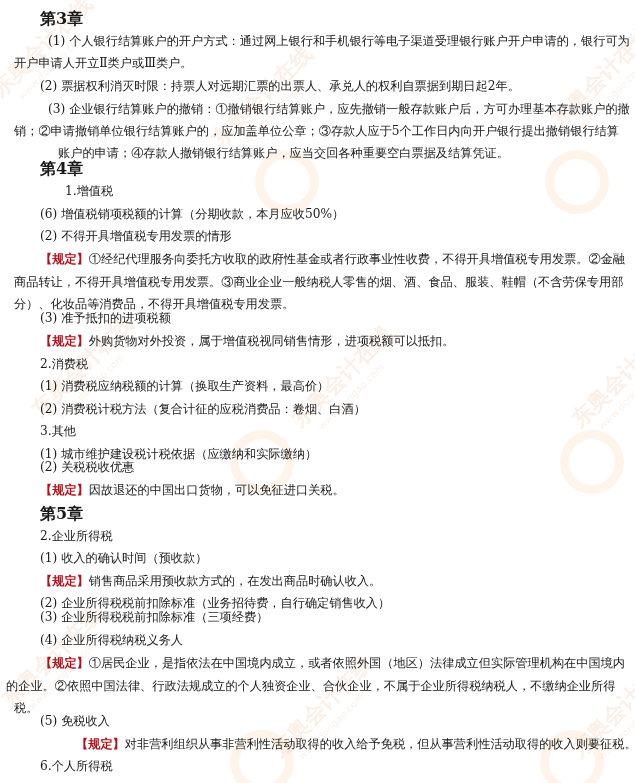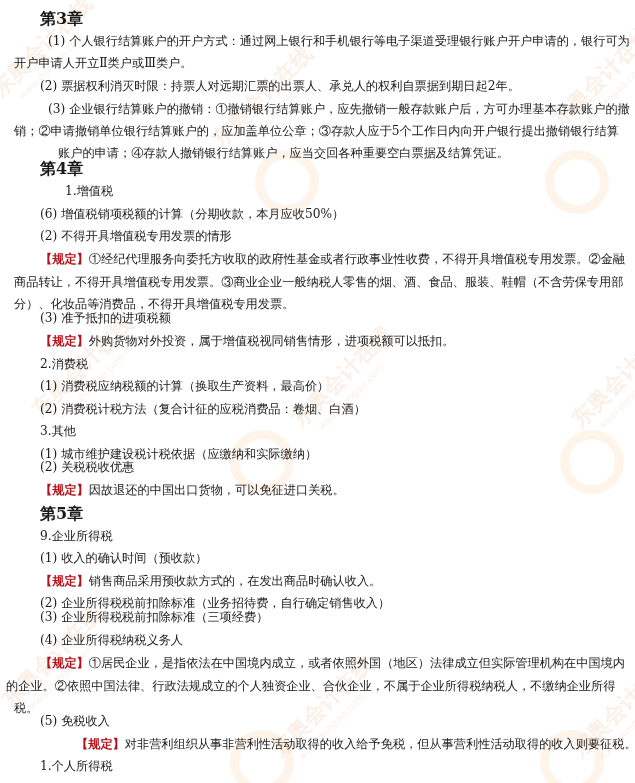--- a/index.html
+++ b/index.html
@@ -62,25 +62,25 @@
     <div class="line" style="left: 40px; top: 308px;"><span>(3) 准予抵扣的进项税额</span></div>
     <div class="line" style="left: 40px; top: 331px;"><span class="rule" style="color: rgb(179, 18, 27);">【规定】</span><span>外购货物对外投资，属于增值税视同销售情形，进项税额可以抵扣。</span></div>
     <div class="line" style="left: 40px; top: 354px;"><span>2.消费税</span></div>
     <div class="line" style="left: 40px; top: 376px;"><span>(1) 消费税应纳税额的计算（换取生产资料，最高价）</span></div>
     <div class="line" style="left: 40px; top: 399px;"><span>(2) 消费税计税方法（复合计征的应税消费品：卷烟、白酒）</span></div>
     <div class="line" style="left: 40px; top: 421px; text-align: center;"><span>3.其他</span></div>
     <div class="line" style="left: 40px; top: 444px;"><span>(1) 城市维护建设税计税依据（应缴纳和实际缴纳）</span></div>
     <div class="line" style="left: 40px; top: 457px;"><span>(2) 关税税收优惠</span></div>
     <div class="line" style="left: 40px; top: 480px;"><span class="rule" style="color: rgb(179, 18, 27);">【规定】</span><span>因故退还的中国出口货物，可以免征进口关税。</span></div>
     <div class="line heading" style="left: 40px; top: 503px;"><span>第5章</span></div>
-    <div class="line" style="left: 40px; top: 526px;"><span>9.企业所得税</span></div>
+    <div class="line" style="left: 40px; top: 526px;"><span>2.企业所得税</span></div>
     <div class="line" style="left: 40px; top: 548px;"><span>(1) 收入的确认时间（预收款）</span></div>
     <div class="line" style="left: 40px; top: 571px;"><span class="rule" style="color: rgb(179, 18, 27);">【规定】</span><span>销售商品采用预收款方式的，在发出商品时确认收入。</span></div>
     <div class="line" style="left: 40px; top: 593px;"><span>(2) 企业所得税税前扣除标准（业务招待费，自行确定销售收入）</span></div>
     <div class="line" style="left: 40px; top: 607px;"><span>(3) 企业所得税税前扣除标准（三项经费）</span></div>
     <div class="line" style="left: 40px; top: 630px; text-align: right;"><span>(4) 企业所得税纳税义务人</span></div>
     <div class="line" style="left: 40px; top: 653px;"><span class="rule" style="color: rgb(179, 18, 27);">【规定】</span><span>①居民企业，是指依法在中国境内成立，或者依照外国（地区）法律成立但实际管理机构在中国境内</span></div>
     <div class="line" style="left: 6px; top: 676px;"><span>的企业。②依照中国法律、行政法规成立的个人独资企业、合伙企业，不属于企业所得税纳税人，不缴纳企业所得</span></div>
     <div class="line" style="left: 14px; top: 698px;"><span>税。</span></div>
     <div class="line" style="left: 40px; top: 711px;"><span>(5) 免税收入</span></div>
     <div class="line" style="left: 40px; top: 734px; margin-left: 36px;"><span class="rule" style="color: rgb(179, 18, 27);">【规定】</span><span>对非营利组织从事非营利性活动取得的收入给予免税，但从事营利性活动取得的收入则要征税。</span></div>
-    <div class="line" style="left: 40px; top: 756px;"><span>1.个人所得税</span></div>
+    <div class="line" style="left: 40px; top: 756px;"><span>6.个人所得税</span></div>
   </div>
 
 </body></html>

